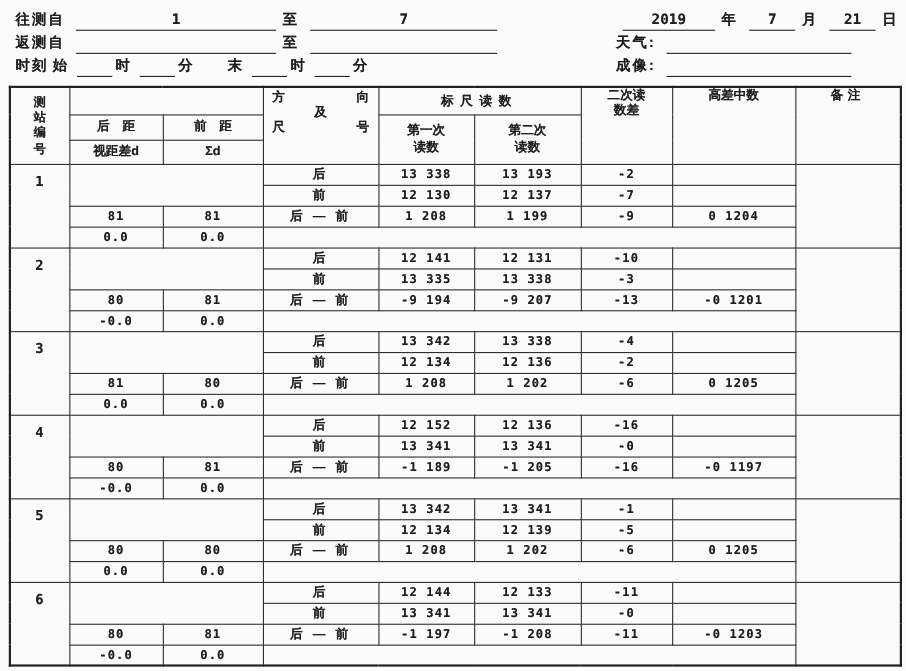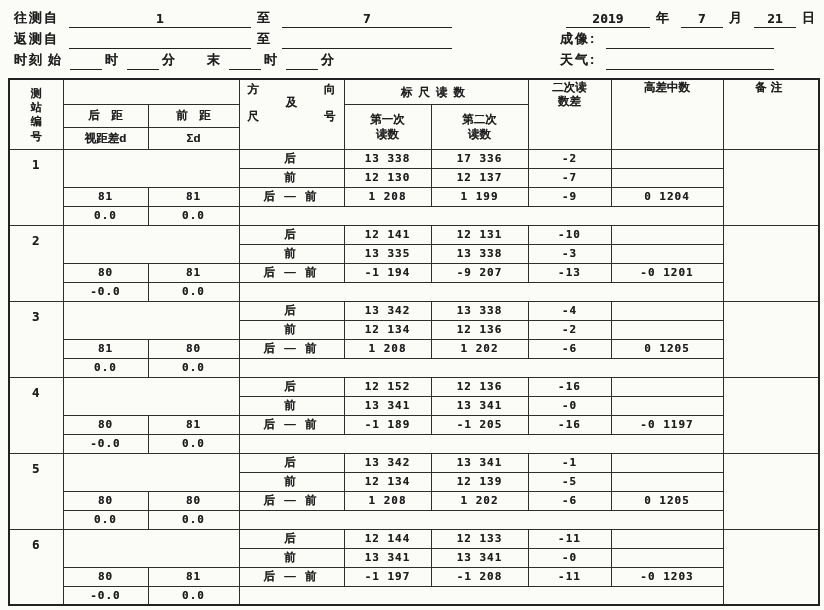--- a/index.html
+++ b/index.html
@@ -89,25 +89,25 @@
 <div class="tophdr" id="hdr-right">
   <div class="hl">
     <span class="ul w-year">2019</span>
     <span class="lab">年</span>
     <span class="ul w-md">7</span>
     <span class="lab">月</span>
     <span class="ul w-md">21</span>
     <span class="lab">日</span>
   </div>
   <div class="hl">
+    <span class="lab">天气:</span>
+    <span class="ul w-fill"></span>
+  </div>
+  <div class="hl">
     <span class="lab">成像:</span>
-    <span class="ul w-fill"></span>
-  </div>
-  <div class="hl">
-    <span class="lab">天气:</span>
     <span class="ul w-fill"></span>
   </div>
 </div>
 
 <table>
   <colgroup>
     <col style="width:54px">
       <col style="width:85px">
       <col style="width:91px">
     <col style="width:105px">
@@ -156,21 +156,21 @@
       <td>视距差d</td>
       <td>Σd</td>
     </tr>
   </thead>
   <tbody>
       <tr>
         <td class="stno num" rowspan="4">1</td>
         <td rowspan="2" colspan="2"></td>
         <td class="dir">后</td>
         <td class="num">13 338</td>
-        <td class="num">17 336</td>
+        <td class="num">13 193</td>
         <td class="num">-2</td>
         <td class="num"></td>
         <td rowspan="4"></td>
       </tr>
       <tr>
         <td class="dir">前</td>
         <td class="num">12 130</td>
         <td class="num">12 137</td>
         <td class="num">-7</td>
         <td class="num"></td>
@@ -203,21 +203,21 @@
         <td class="dir">前</td>
         <td class="num">13 335</td>
         <td class="num">13 338</td>
         <td class="num">-3</td>
         <td class="num"></td>
       </tr>
       <tr>
         <td class="num">80</td>
         <td class="num">81</td>
         <td class="dir">后 — 前</td>
-        <td class="num">-1 194</td>
+        <td class="num">-9 194</td>
         <td class="num">-9 207</td>
         <td class="num">-13</td>
         <td class="num">-0 1201</td>
       </tr>
       <tr>
         <td class="num">-0.0</td>
         <td class="num">0.0</td>
         <td colspan="5"></td>
       </tr>
       <tr>

